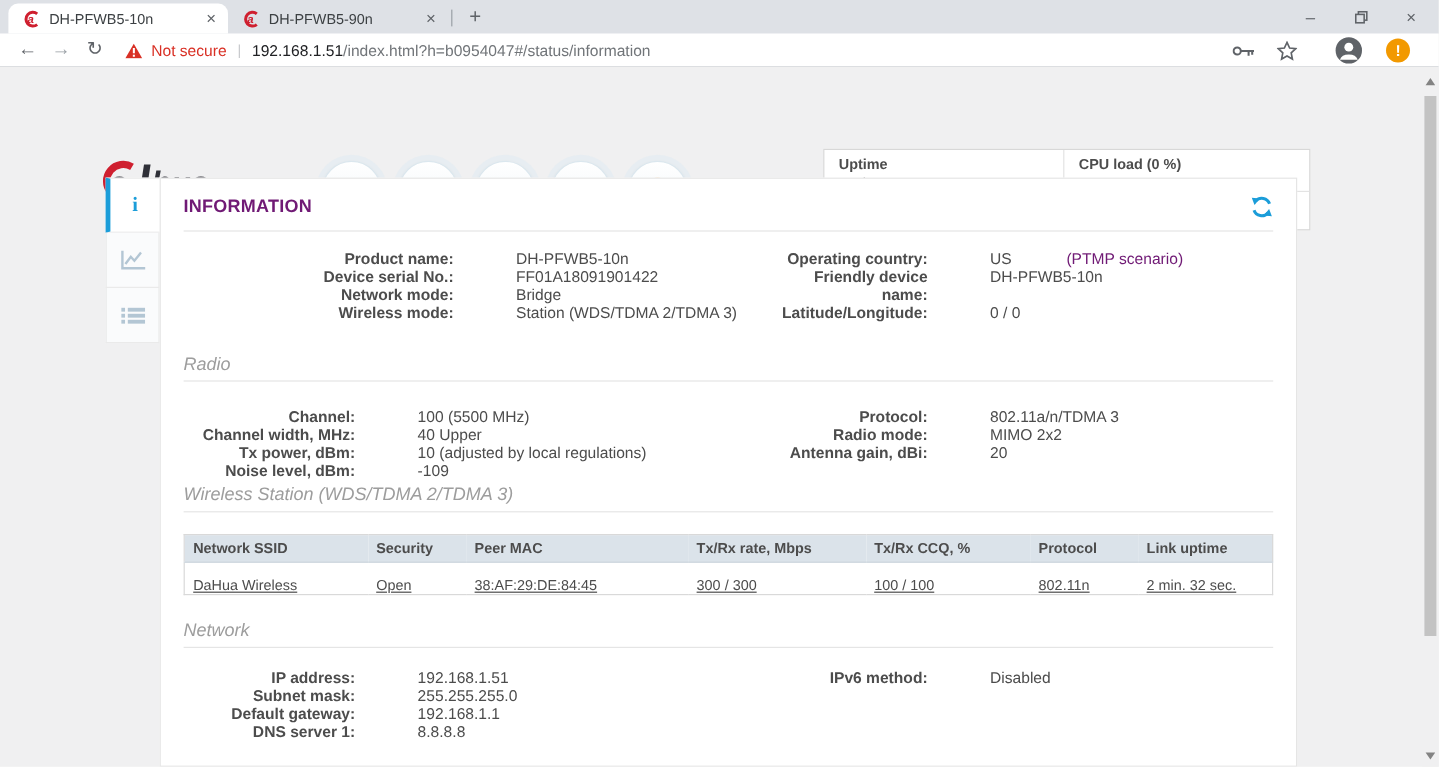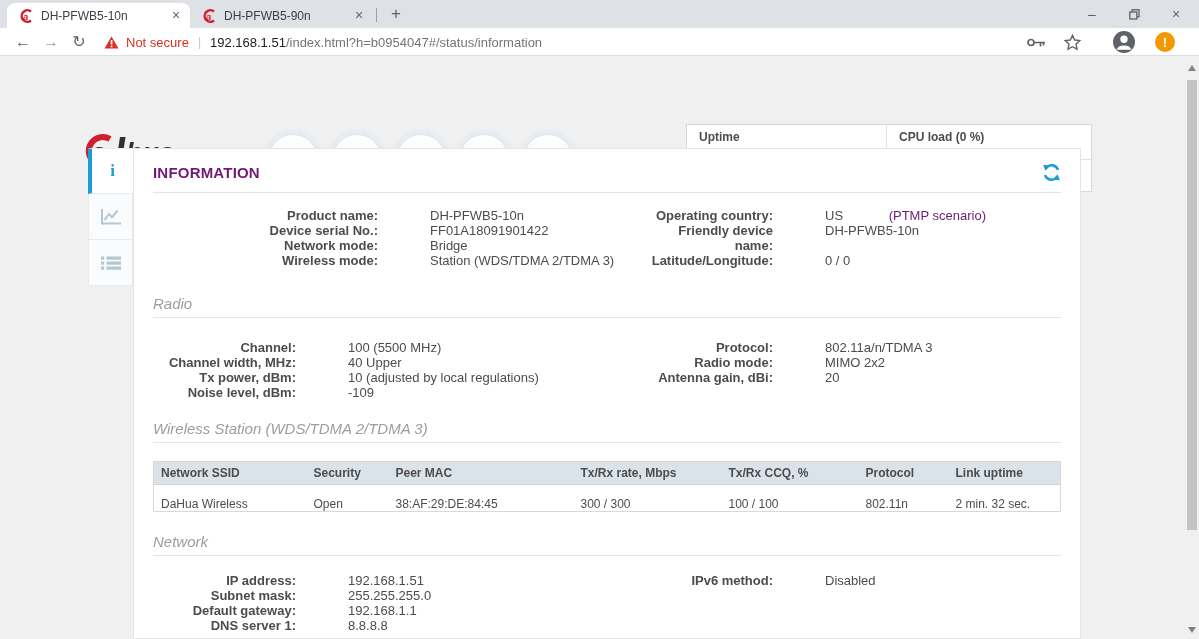--- a/index.html
+++ b/index.html
@@ -78,30 +78,30 @@
   .frow { display:flex; font-size:13px; line-height:15px; color:#4c4c4c;gap:42px; }
   .flabel { flex:none; text-align:right; font-weight:bold; }
   .col-l .flabel { width:var(--lw,225px); }
   .col-r .flabel { width:132px; }
   .fvalue { margin-left:10px; white-space:pre; }
   .fmuted { color:#701a75;text-align:right; }
 
   .sec-head { font-size:15px; font-style:italic; color:#9d9d9d; padding-bottom:5px;
               border-bottom:1px solid #e5e5e5; }
   #radio-head { margin-top:27px; }
-  #wireless-head { margin-top:20px; }
+  #wireless-head { margin-top:4px; }
   #network-head { margin-top:21px; }
   #radio-fields,#network-fields { margin-top:22px; --lw:143px; }
   #network-fields { margin-top:17px; }
 
   .wtable { width:100%; border-collapse:collapse; margin-top:18px; font-size:12px; color:#4c4c4c;
             border:1px solid #d9d9d9; }
   .wtable th { background:#dbe3ea; font-weight:bold; text-align:left; height:23px; padding:0 0 0 7px;
                border-bottom:1px solid #ccd5dc; white-space:nowrap; }
-  .wtable td { height:26px; padding:12px 0 0 7px; background:#fff; }
+  .wtable td { height:26px; padding:12px 0 0 7px; background:#fff;text-decoration:underline; }
 
   
   .sbar { position:absolute; right:0; top:56px; width:14px; height:583px; background:#f0f0f1; }
   .sb-up { position:absolute; top:9px; left:3px; width:0; height:0;
            border-left:4px solid transparent; border-right:4px solid transparent; border-bottom:6px solid #838383; }
   .sb-down { position:absolute; bottom:6px; left:3px; width:0; height:0;
            border-left:4px solid transparent; border-right:4px solid transparent; border-top:6px solid #838383; }
   .sb-thumb { position:absolute; top:24px; left:2px; width:10px; height:450px; background:#c3c3c3; }
 </style>
 </head>

